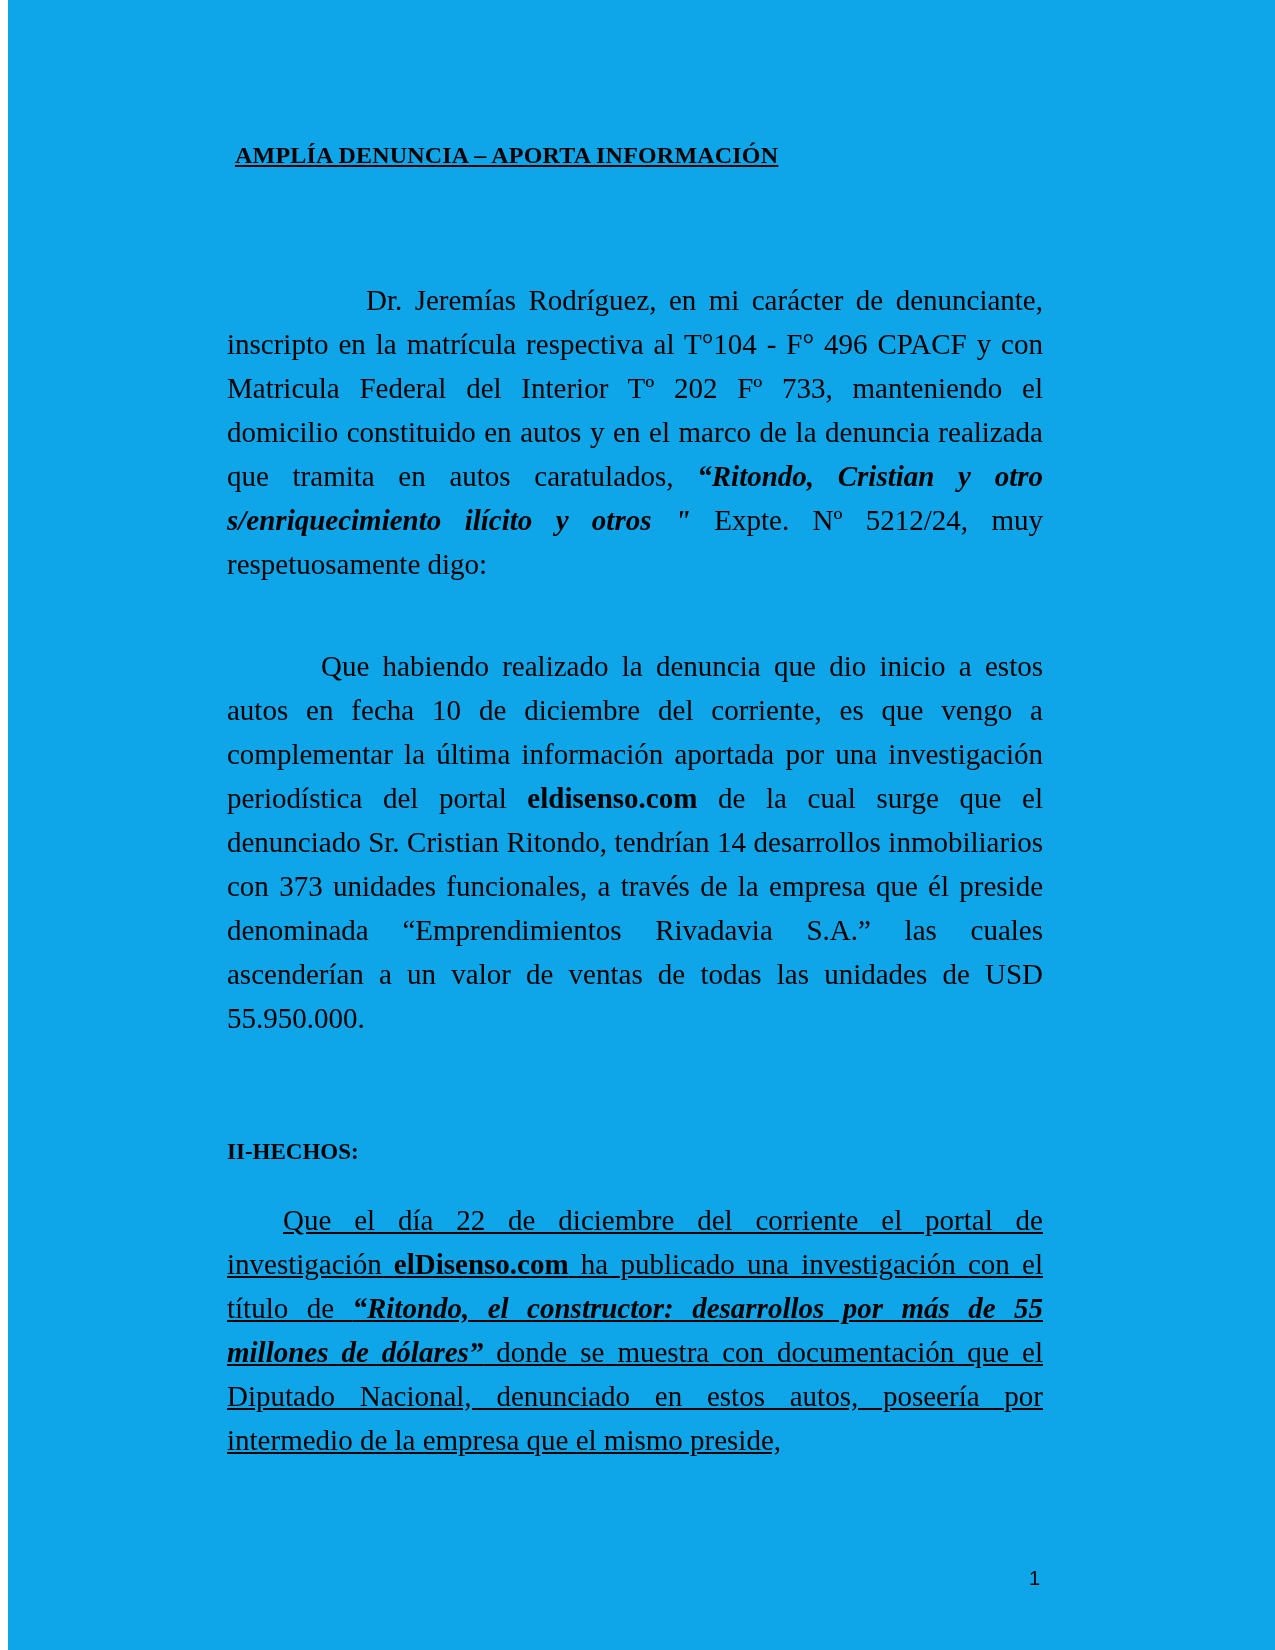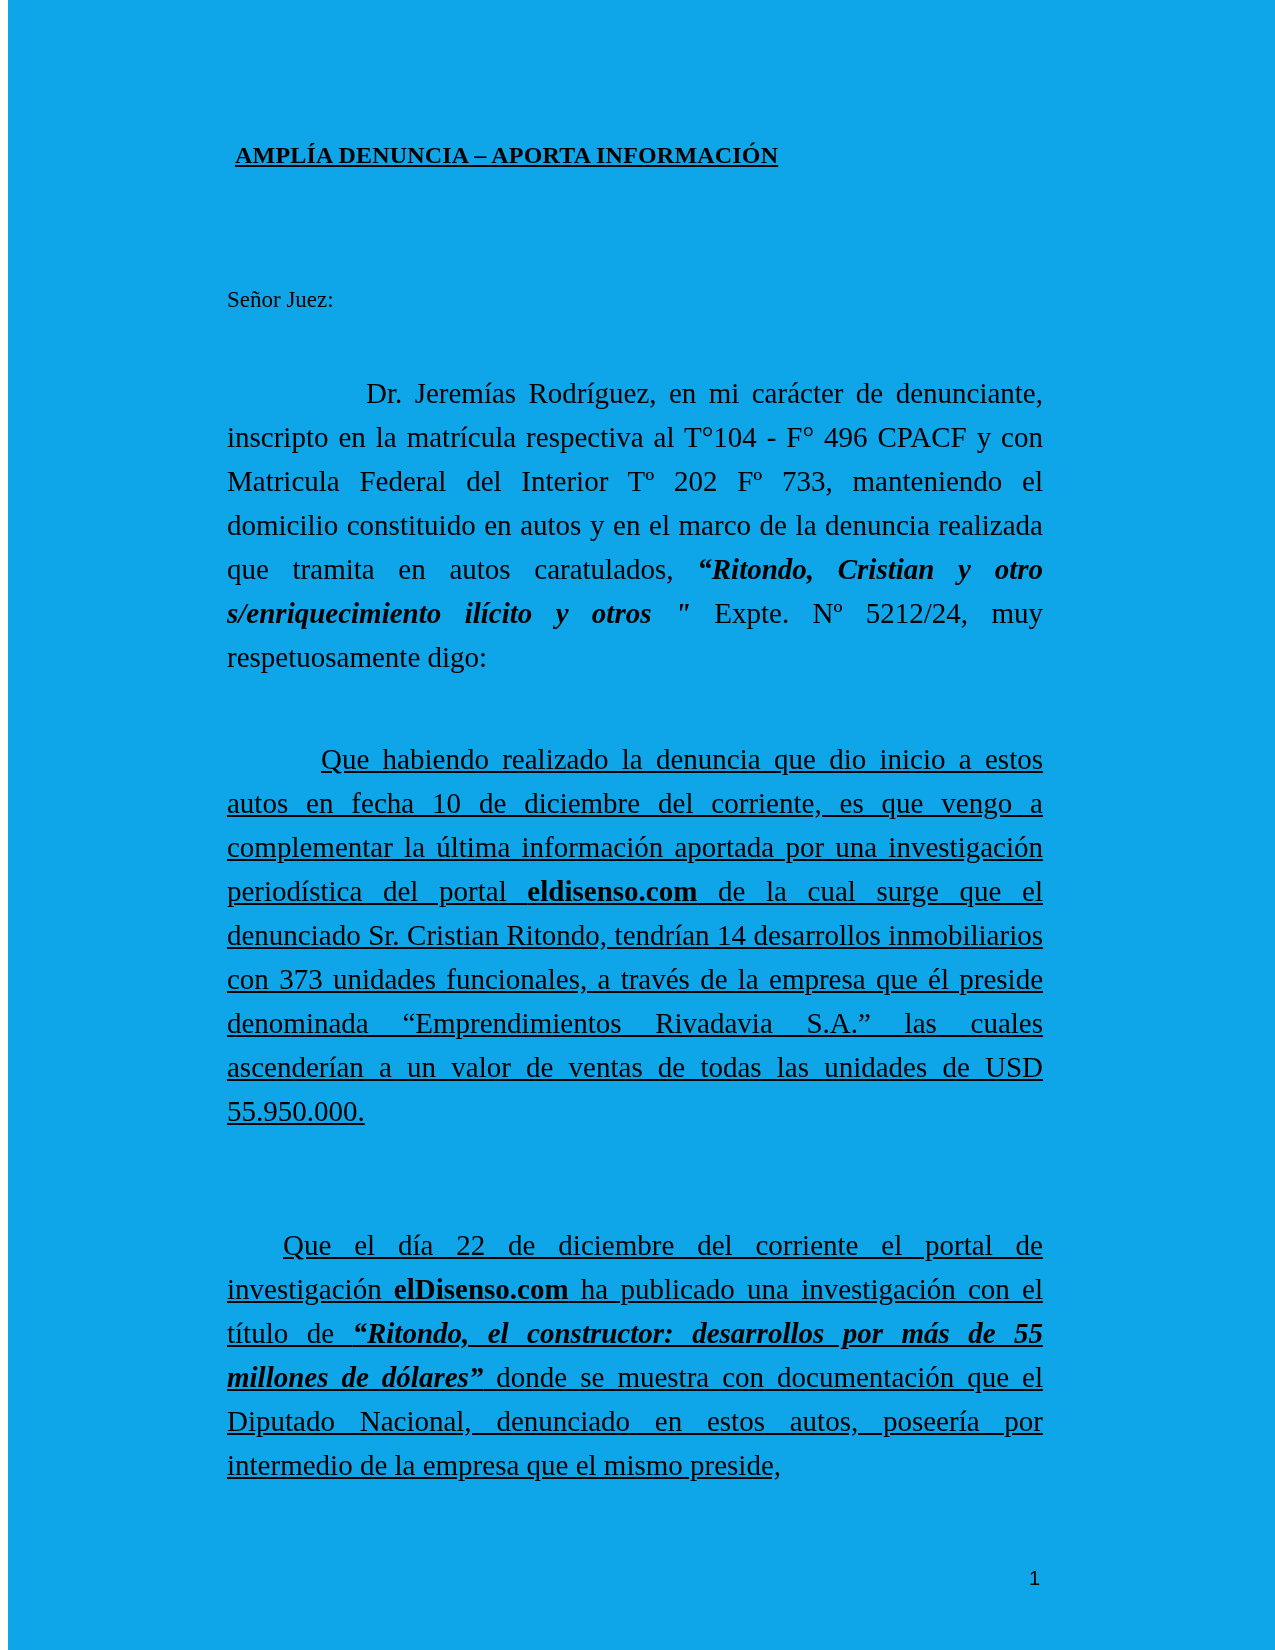--- a/index.html
+++ b/index.html
@@ -36,21 +36,21 @@
     line-height: 44px;
     margin: 0 0 49px 0;
   }
   .para {
     font-size: 29px;
     line-height: 44px;
     text-align: justify;
     margin: 0;
   }
   .para.indent-xl { text-indent: 139px; }
-  .para.indent-lg { text-indent: 94px; text-decoration: underline;  }
+  .para.indent-lg { text-indent: 94px;  }
   .para.indent-md { text-indent: 56px; text-decoration: underline;  }
   .para.after-para1   { margin-bottom: 58px; }
   .para.after-para2   { margin-bottom: 90px; }
   .section-heading {
     font-size: 23px;
     line-height: 44px;
     font-weight: bold;
     margin: 0 0 24px 0;
   }
   .b  { font-weight: bold; }
@@ -66,26 +66,26 @@
   }
 </style>
 </head>
 <body>
 
 <div class="page">
   <div class="content">
 
     <h1 class="doc-title">AMPLÍA DENUNCIA – APORTA INFORMACIÓN</h1>
 
-    <p class="salutation">Señor Juez:</p>
 
     <p class="para indent-xl after-para1"><span>Dr.  Jeremías Rodríguez, en mi carácter de denunciante, inscripto en la matrícula respectiva al T°104 - F° 496 CPACF y con Matricula Federal del Interior Tº 202 Fº 733, manteniendo el domicilio constituido en autos y en el marco de la denuncia realizada que tramita en autos caratulados, </span><span class="bi">“Ritondo, Cristian y otro s/enriquecimiento ilícito y otros " </span><span>Expte. Nº 5212/24, muy respetuosamente digo:</span></p>
 
 
     <p class="para indent-lg after-para2"><span>Que habiendo realizado la denuncia que dio inicio a estos autos en fecha 10 de diciembre del corriente, es que vengo a complementar la última información aportada por una investigación periodística del portal </span><span class="b">eldisenso.com</span><span> de la cual surge que el denunciado Sr. Cristian Ritondo, tendrían 14 desarrollos inmobiliarios con 373 unidades funcionales, a través de la empresa que él preside denominada “Emprendimientos Rivadavia S.A.” las cuales ascenderían a un valor de ventas de todas las unidades de USD 55.950.000.</span></p>
 
+    <h2 class="section-heading">II-HECHOS:</h2>
 
     <p class="para indent-md"><span>Que el día 22 de diciembre del corriente el portal de investigación </span><span class="b">elDisenso.com</span><span> ha publicado una investigación con el título de </span><span class="bi">“Ritondo, el constructor: desarrollos por más de 55 millones de dólares”</span><span> donde se muestra con documentación que el Diputado Nacional, denunciado en estos autos, poseería por intermedio de la empresa que el mismo preside,</span></p>
 
   </div>
 
   <div class="page-number">1</div>
 </div>
 
 </body></html>

